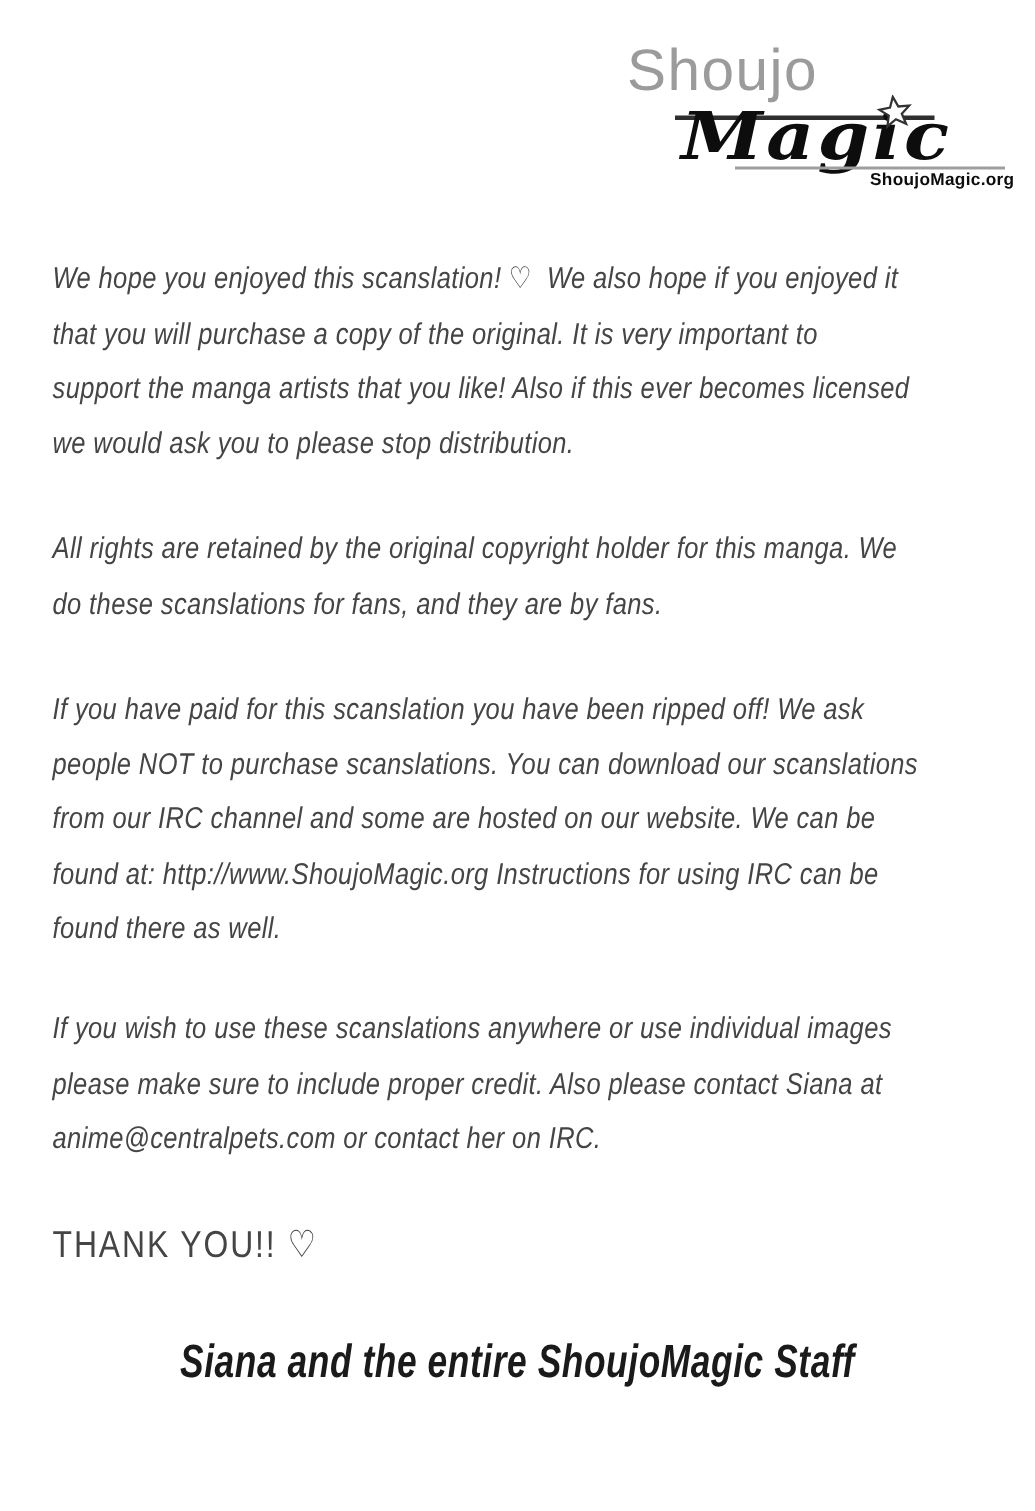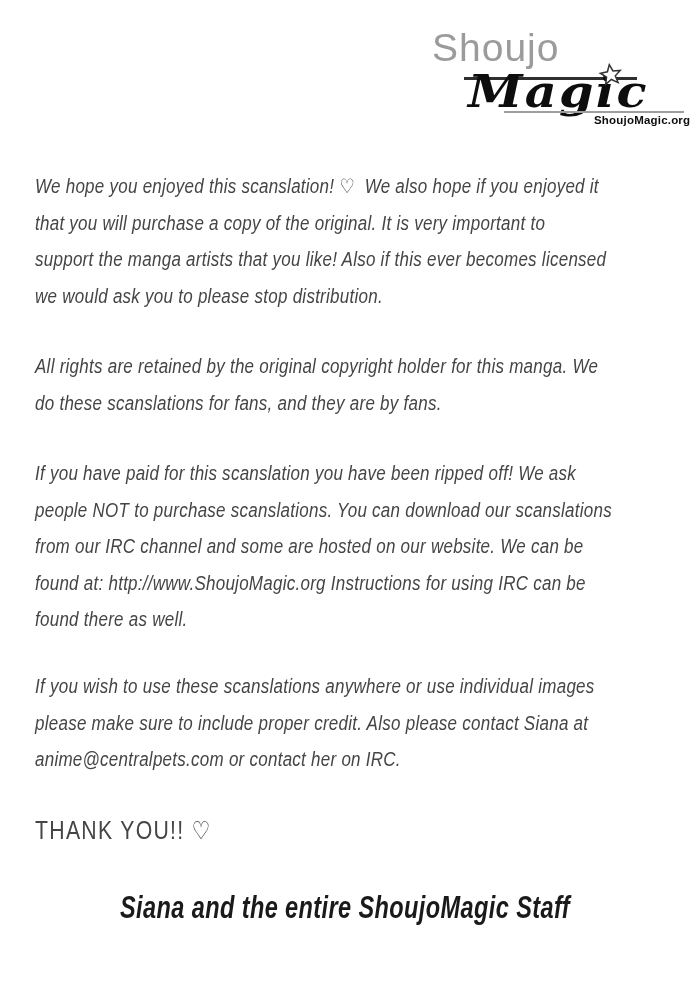--- a/index.html
+++ b/index.html
@@ -12,21 +12,21 @@
     width: 690px;
     height: 1007px;
     background: var(--page-bg, #ffffff);
     overflow: hidden;
     font-family: "Liberation Sans", "DejaVu Sans", sans-serif;
   }
 
   
   .logo {
     position: absolute;
-    left: 424px;
+    left: 410px;
     top: 25px;
     width: 260px;
     height: 115px;
   }
   .logo-shoujo {
     position: absolute;
     left: 8px;
     top: 3px;
     font-size: 39px;
     line-height: 1;

